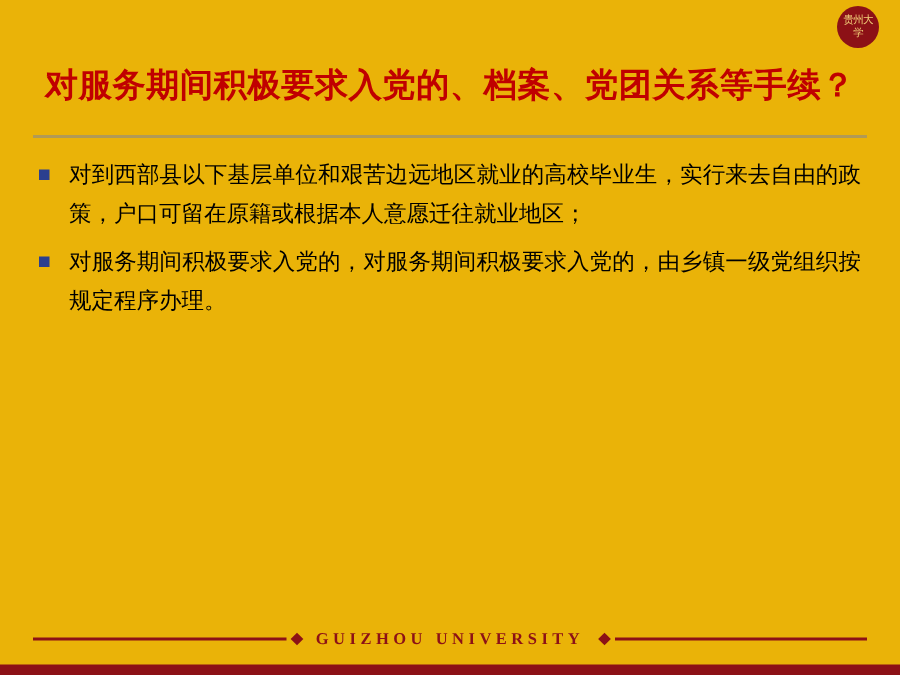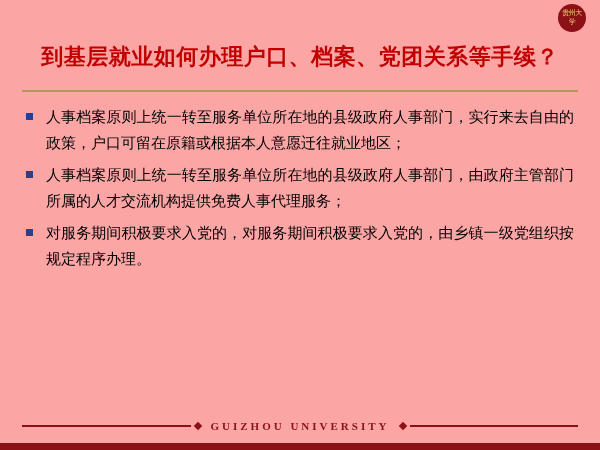--- a/index.html
+++ b/index.html
@@ -10,21 +10,21 @@
     width: 600px;
     height: 450px;
     background: #ffffff;
     font-family: "Liberation Serif", "DejaVu Serif", serif;
     overflow: hidden;
     position: relative;
   }
   .slide {
     position: absolute;
     inset: 0;
-    background: #fca5a5;
+    background: #eab308;
   }
 
   
   .logo-area {
     position: absolute;
     top: 4px;
     right: 14px;
     display: flex;
     align-items: center;
     gap: 5px;
@@ -164,32 +164,28 @@
 </head>
 <body>
 
 <div class="slide">
 
   <div class="logo-area">
     <div class="logo-seal">贵州大学</div>
   </div>
 
   <div class="title-wrap">
-    <div class="title">到基层就业如何办理户口、档案、党团关系等手续？</div>
+    <div class="title">对服务期间积极要求入党的、档案、党团关系等手续？</div>
   </div>
   <div class="title-rule"></div>
 
   <div class="content">
     <div class="bullet-row">
       <span class="bullet-mark"></span>
-      <div class="bullet-text">人事档案原则上统一转至服务单位所在地的县级政府人事部门，实行来去自由的政策，户口可留在原籍或根据本人意愿迁往就业地区；</div>
-    </div>
-    <div class="bullet-row">
-      <span class="bullet-mark"></span>
-      <div class="bullet-text">人事档案原则上统一转至服务单位所在地的县级政府人事部门，由政府主管部门所属的人才交流机构提供免费人事代理服务；</div>
+      <div class="bullet-text">对到西部县以下基层单位和艰苦边远地区就业的高校毕业生，实行来去自由的政策，户口可留在原籍或根据本人意愿迁往就业地区；</div>
     </div>
     <div class="bullet-row">
       <span class="bullet-mark"></span>
       <div class="bullet-text">对服务期间积极要求入党的，对服务期间积极要求入党的，由乡镇一级党组织按规定程序办理。</div>
     </div>
   </div>
 
   <div class="footer">
     <div class="footer-line left"></div>
     <div class="footer-diamond"></div>

